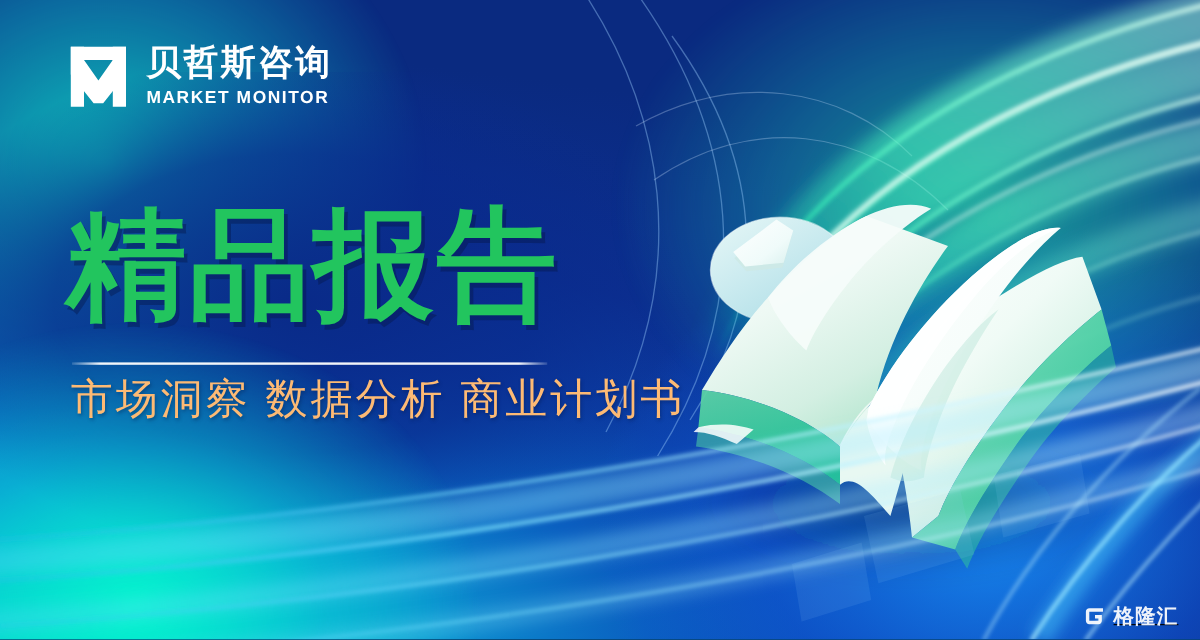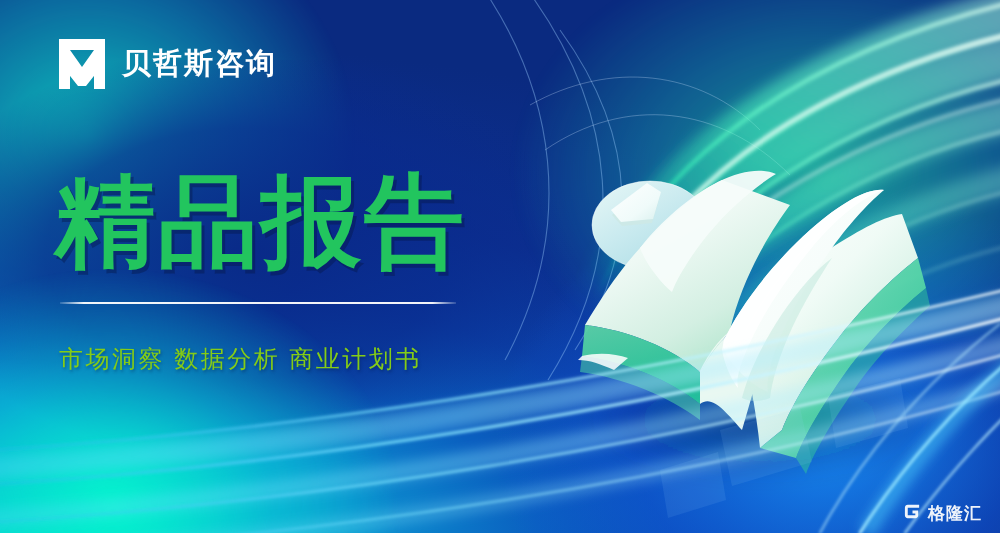--- a/index.html
+++ b/index.html
@@ -70,30 +70,31 @@
     line-height:1.05;white-space:nowrap;
     text-shadow:3px 4px 0 rgba(4,22,70,.40);
   }
 
   .divider{
     position:absolute;left:60px;top:302px;width:396px;height:2px;
     background:linear-gradient(90deg, rgba(255,255,255,.15) 0%, rgba(255,255,255,.95) 6%, rgba(255,255,255,.95) 94%, rgba(255,255,255,.15) 100%);
   }
 
   .subtitle{
-    position:absolute;left:59px;top:346px;
-    color:#84cc16;font-size:24px;font-weight:normal;letter-spacing:2.5px;
+    position:absolute;left:59px;top:314px;
+    color:#fdba74;font-size:35px;font-weight:normal;letter-spacing:2.5px;
     white-space:nowrap;line-height:1.1;
     text-shadow:1px 2px 3px rgba(4,20,60,.35);
   }
 
   
   .watermark{
-    position:absolute;right:18px;bottom:8px;display:flex;gap:6px;
+    position:absolute;right:18px;bottom:8px;display:flex;align-items:center;gap:6px;
     opacity:.93;
+    text-decoration:underline;
   }
   .wm-mark{width:19px;height:19px;display:block;}
   .wm-cn{color:#ffffff;font-size:17px;font-weight:bold;letter-spacing:1px;white-space:nowrap;}
 </style>
 </head>
 <body>
 
 <div class="stage">
 
   <div class="bg-base"></div>
@@ -336,20 +337,21 @@
 
         <path d="M38 3 H49 V53 H38 Z"></path>
 
         <path d="M3 14 L14 14 L26 31 L38 14 L49 14 L49 26 L30 50 L22 50 L3 26 Z"></path>
       </g>
 
       <path d="M14 14 L38 14 L26 31 Z" fill="#0f5f8f" opacity="0"></path>
     </svg>
     <div class="logo-text">
       <div class="logo-cn">贝哲斯咨询</div>
+      <div class="logo-en">MARKET MONITOR</div>
     </div>
   </div>
 
   <div class="headline">精品报告</div>
   <div class="divider"></div>
   <div class="subtitle">市场洞察  数据分析  商业计划书</div>
 
   <div class="watermark">
     <svg class="wm-mark" viewBox="0 0 20 20">
       <path d="M17 3 H5 C3.3 3 2 4.3 2 6 V14 C2 15.7 3.3 17 5 17 H13 C14.7 17 16 15.7 16 14 V9 H10 V12 H13 V14 H5 V6 H17 Z" fill="#ffffff"></path>

